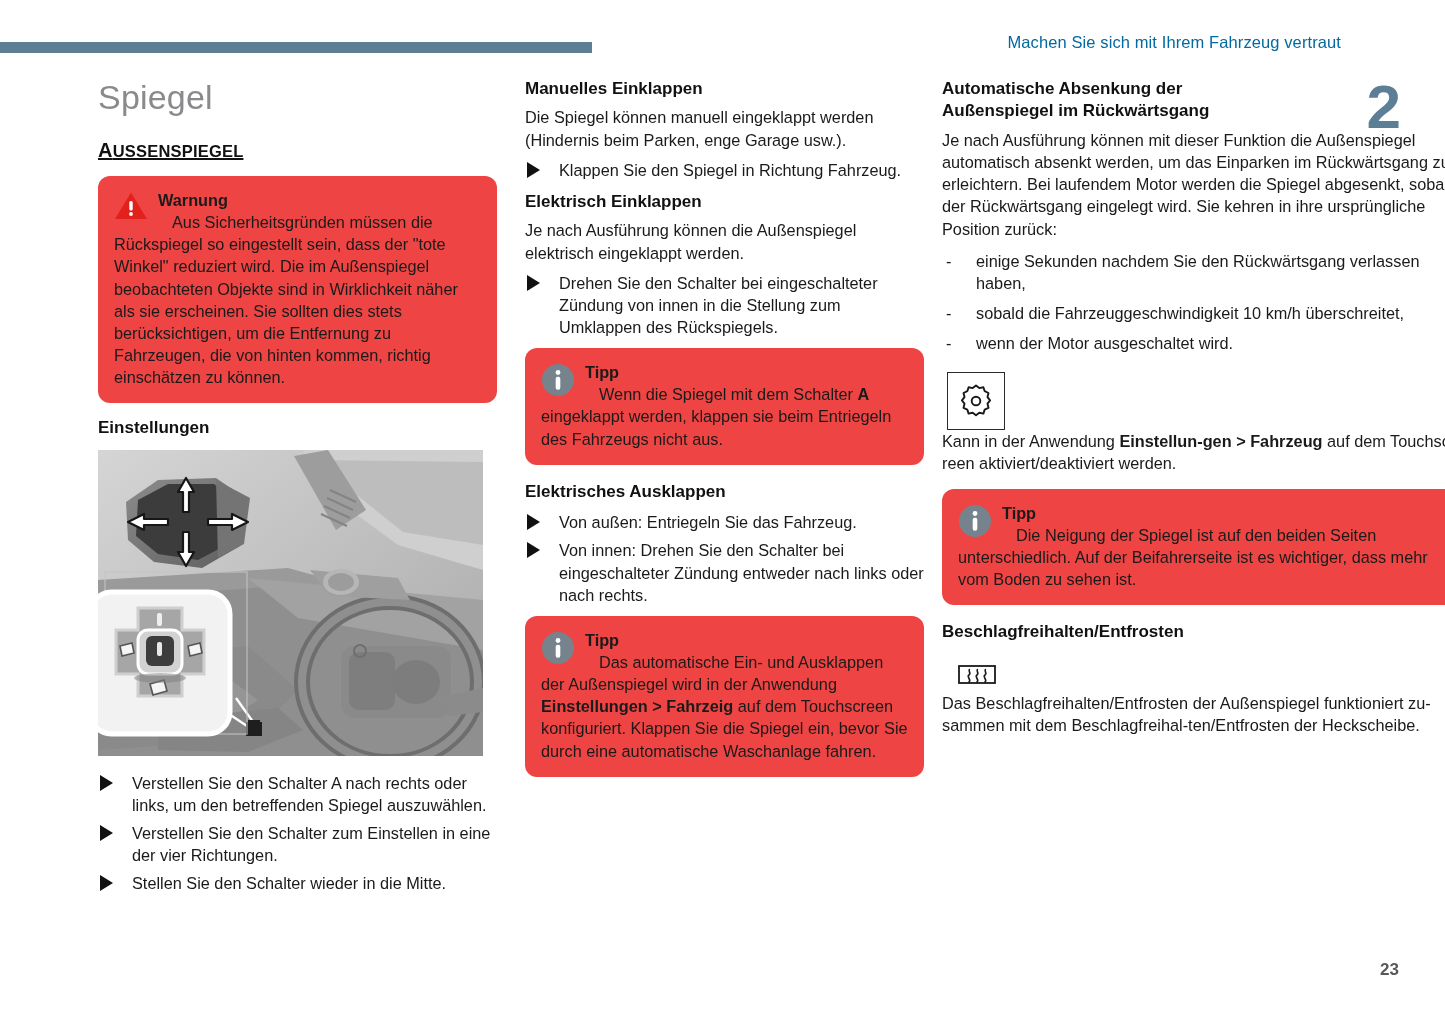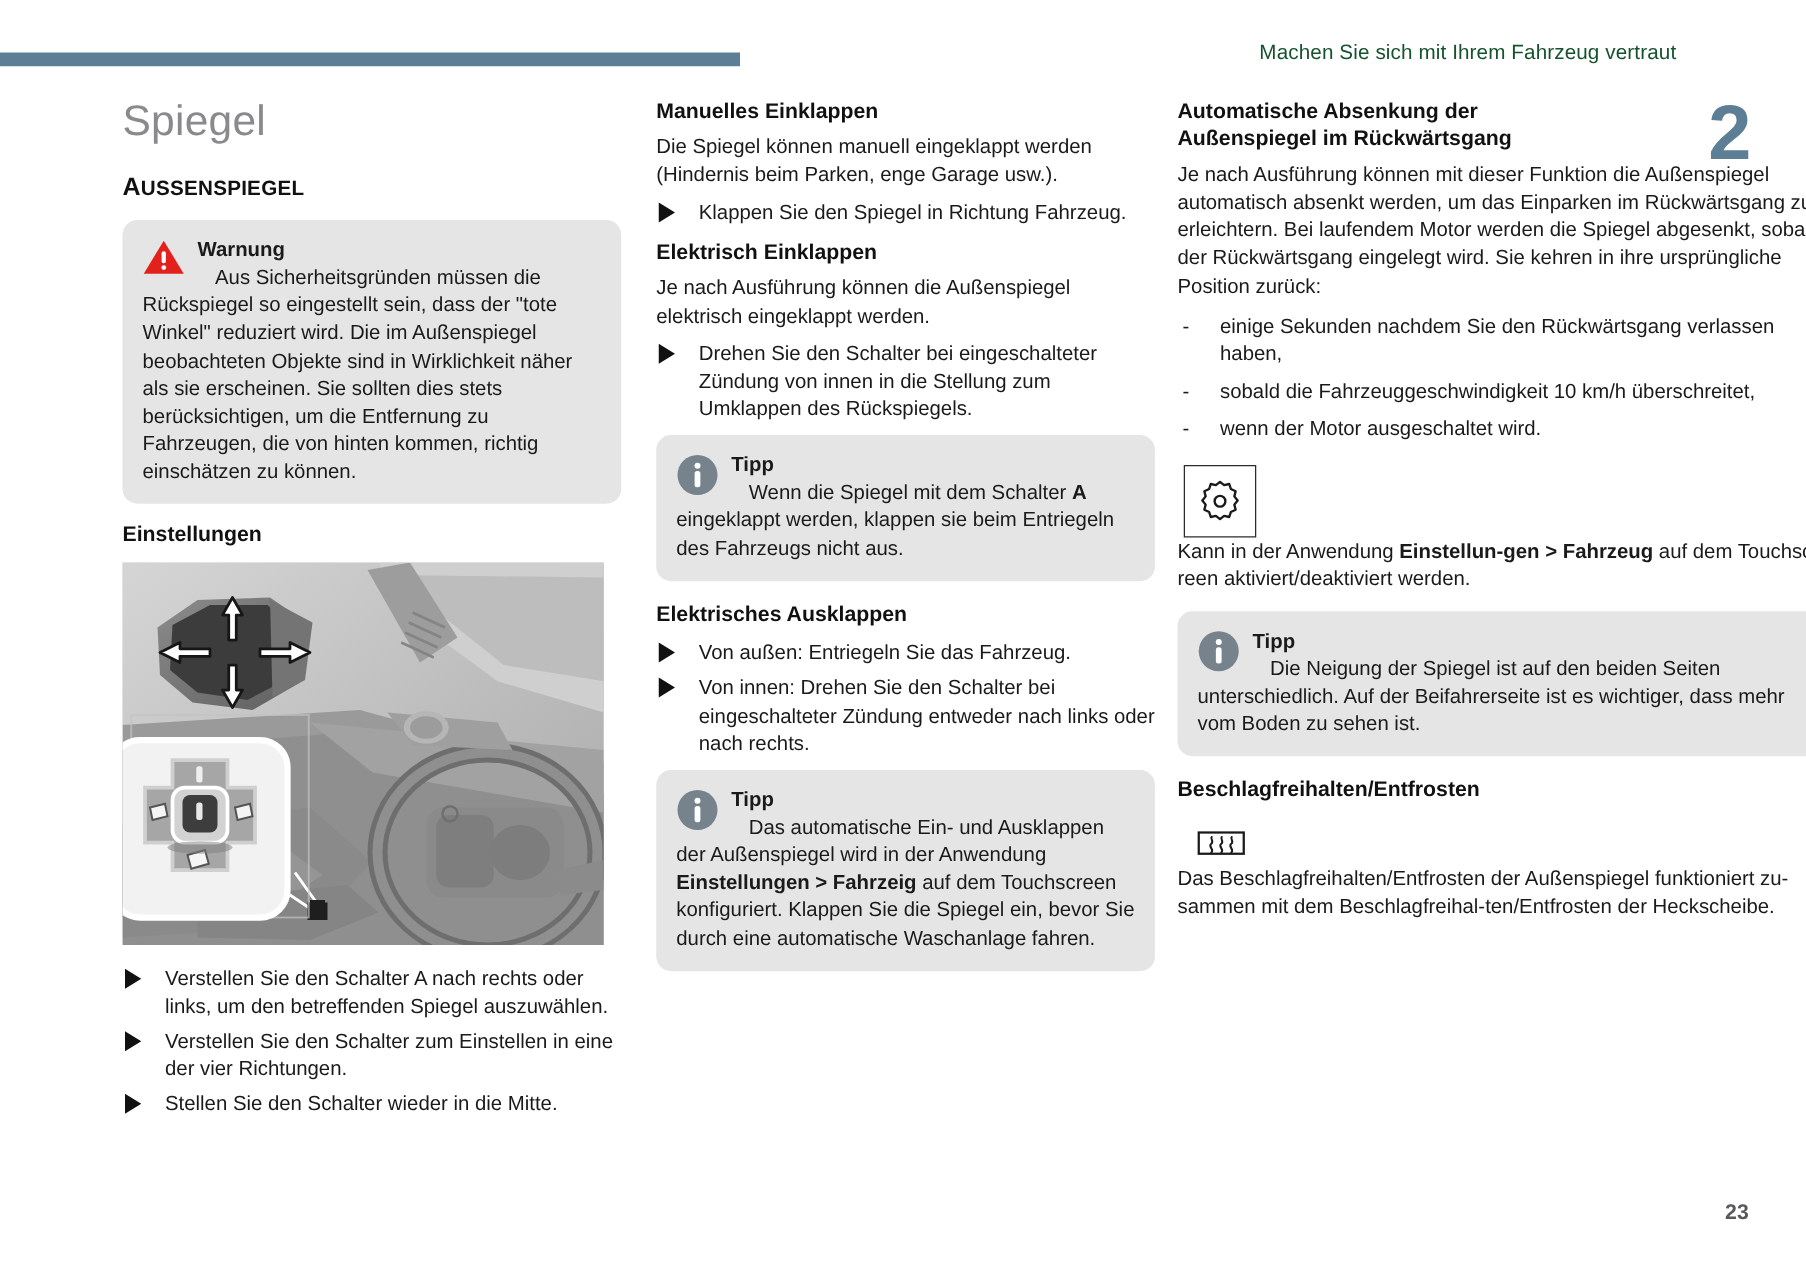--- a/index.html
+++ b/index.html
@@ -23,21 +23,21 @@
     top: 42px;
     width: 592px;
     height: 11px;
     background: #5c7f95;
   }
   .header-title {
     position: absolute;
     right: 104px;
     top: 33px;
     font-size: 16.5px;
-    color: #14532d;
+    color: #0369a1;
     letter-spacing: 0.1px;
     white-space: nowrap;
   }
   .chapter-number {
     position: absolute;
     right: 44px;
     top: 76px;
     font-size: 62px;
     font-weight: bold;
     color: #5c7f95;
@@ -74,20 +74,21 @@
     color: #8a8a8d;
     margin: 0 0 22px 0;
     letter-spacing: 0.2px;
   }
   h2.section-title {
     font-size: 20px;
     font-weight: bold;
     color: #111;
     margin: 0 0 14px 0;
     letter-spacing: 0.2px;
+    text-decoration: underline;
   }
   h2.section-title .sc-small {
     font-size: 16.5px;
   }
   h3.sub-title {
     font-size: 17px;
     font-weight: bold;
     color: #111;
     margin: 0 0 6px 0;
     line-height: 1.32;
@@ -140,21 +141,21 @@
   ul.dash-list li .dash-mark {
     position: absolute;
     left: 4px;
     top: 0;
     font-size: 16.3px;
     color: #1a1a1a;
   }
 
   
   .callout {
-    background: #e5e5e5;
+    background: #ef4444;
     border-radius: 12px;
     padding: 13px 16px 15px 16px;
     margin: 0 0 14px 0;
     position: relative;
   }
   .callout .callout-body {
     font-size: 16.3px;
     line-height: 1.36;
     color: #1a1a1a;
   }

